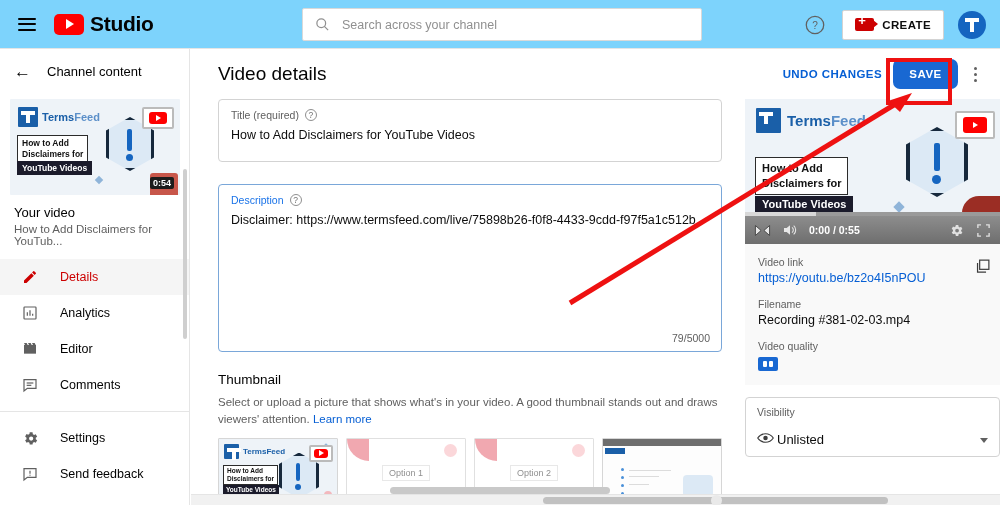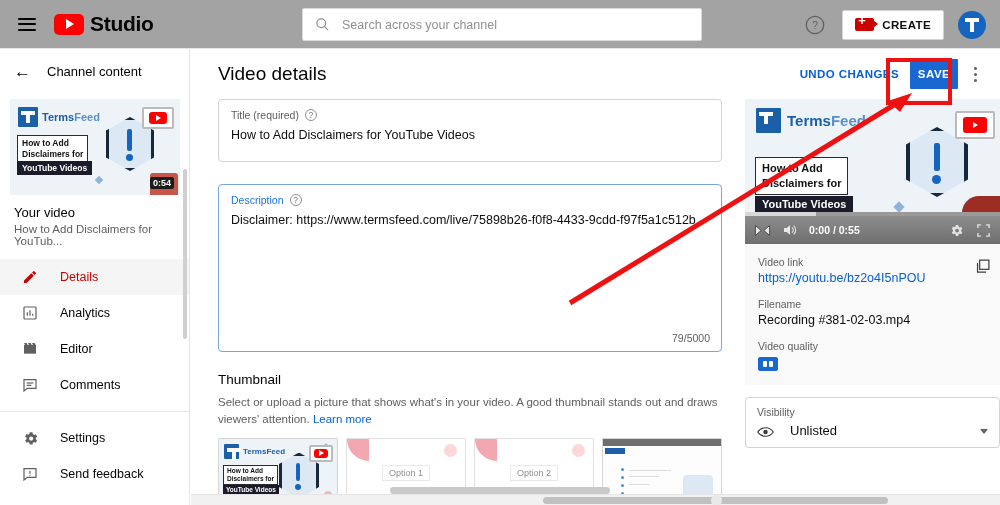--- a/index.html
+++ b/index.html
@@ -6,21 +6,21 @@
   html, body {
     width: 1000px; height: 505px;
     font-family: "Liberation Sans", sans-serif;
     background: #fff; overflow: hidden;
   }
   #app { position: relative; width: 1000px; height: 505px; background:#fff; }
 
   
   .topbar {
     position: absolute; top:0; left:0; width:1000px; height:49px;
-    background:#a3a3a3; border-bottom:1px solid #e5e5e5;
+    background:#7dd3fc; border-bottom:1px solid #e5e5e5;
     display:flex; align-items:center;
   }
   .hamburger { width:18px; height:13px; margin-left:18px; margin-right:18px;
     display:flex; flex-direction:column; justify-content:space-between; cursor:pointer; }
   .hamburger span { display:block; height:2px; width:18px; background:#030303; border-radius:1px;}
   .brand { display:flex; align-items:center; gap:6px; cursor:pointer; }
   .yt-logo { width:30px; height:21px; background:#ff0000; border-radius:5px;
     display:flex; align-items:center; justify-content:center; }
   .yt-logo .tri { width:0;height:0;border-left:8px solid #fff;
     border-top:5px solid transparent;border-bottom:5px solid transparent; margin-left:2px;}
@@ -111,22 +111,22 @@
 
   
   .main { position:absolute; left:191px; top:49px; width:809px; height:456px;
     background:#fff; overflow:hidden; }
   .main-head { height:50px; display:flex; align-items:center; padding:0 0 0 27px; }
   .page-title { font-size:19px; color:#030303; }
   .head-actions { margin-left:auto; display:flex; align-items:center; gap:0; padding-right:14px;}
   .undo { font-size:11.5px; color:#065fd4; letter-spacing:.4px; font-weight:600;
     cursor:pointer; margin-right:11px; }
   .save-btn { background:#1968d2; color:#fff; border:none; font-size:11.5px;
-    font-weight:700; letter-spacing:.5px; width:48px; height:30px; cursor:pointer;
-    font-family:"Liberation Sans", sans-serif; border-radius:1px; }
+    font-weight:700; letter-spacing:.5px; width:65px; height:30px; cursor:pointer;
+    font-family:"Liberation Sans", sans-serif; border-radius:7px; }
   .kebab { width:22px; height:30px; display:flex; flex-direction:column; gap:3px;
     align-items:center; justify-content:center; cursor:pointer; margin-left:6px;}
   .kebab i { width:3px;height:3px;background:#606060;border-radius:50%;display:block;}
 
   .cols { display:flex; padding:0 0 0 27px; gap:23px; }
   .leftcol { width:504px; }
   .rightcol { width:255px; }
 
   .field { border:1px solid #d3d3d3; border-radius:4px; padding:9px 12px 10px 12px;
     background:#fff; }
@@ -181,21 +181,21 @@
   .meta-lbl { font-size:10.5px; color:#606060; }
   .meta-val { font-size:12.5px; color:#0d0d0d; margin-top:3px; }
   .meta-val.link { color:#065fd4; cursor:pointer; }
   .meta-block { margin-bottom:13px; }
   .copyicon { position:absolute; right:9px; top:14px; cursor:pointer; }
   .quality-badge { width:20px;height:14px;background:#1968d2;border-radius:2px;
     display:flex;align-items:center;justify-content:center;gap:2px; margin-top:5px;}
   .quality-badge i { width:4px;height:6px;background:#fff;display:block;border-radius:1px;}
   .vis-field { border:1px solid #d3d3d3; border-radius:4px; padding:8px 12px 9px 11px;
     margin-top:12px; position:relative; cursor:pointer; }
-  .vis-row { display:flex; align-items:flex-end; gap:16px; margin-top:5px; }
+  .vis-row { display:flex; align-items:flex-start; gap:3px; margin-top:14px; }
   .vis-val { font-size:13px; color:#0d0d0d; }
   .caret { position:absolute; right:11px; bottom:13px; width:0;height:0;
     border-left:4px solid transparent;border-right:4px solid transparent;
     border-top:5px solid #606060; }
 
   
   .hscroll { position:absolute; left:191px; bottom:0; width:809px; height:11px;
     background:#f1f1f1; border-top:1px solid #e5e5e5; }
   .hscroll i { position:absolute; left:352px; top:2px; width:345px; height:7px;
     background:#c1c1c1; border-radius:4px; display:block; }

